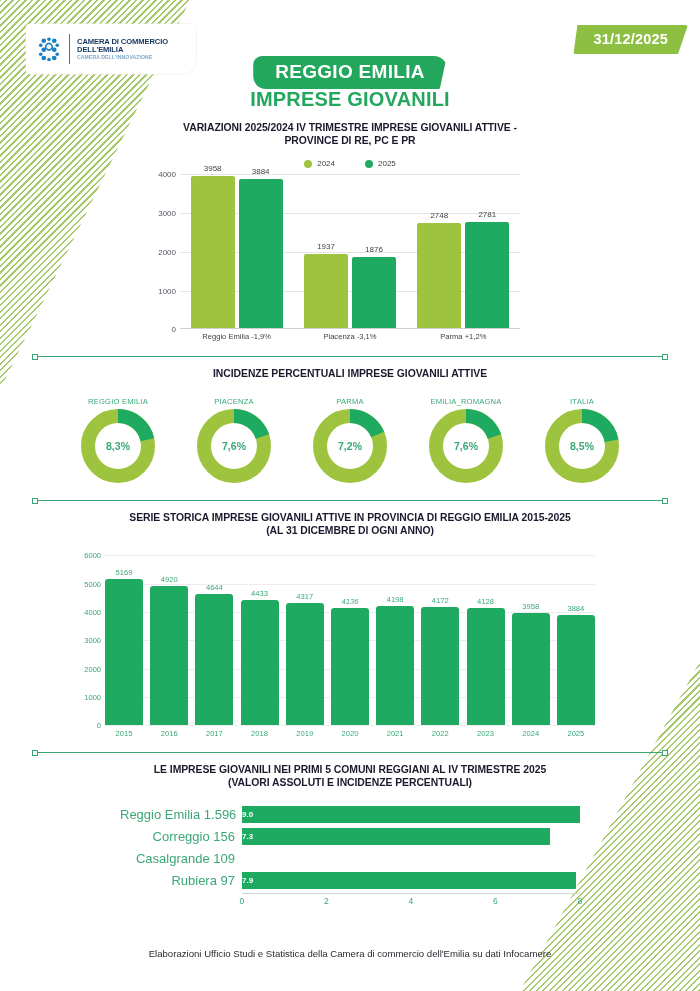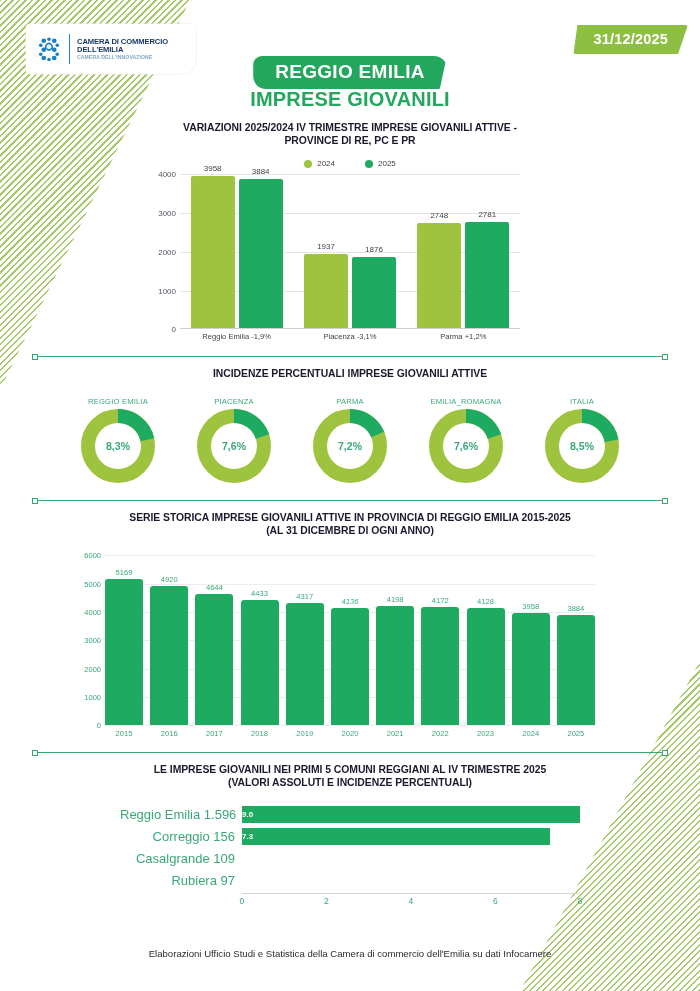--- a/index.html
+++ b/index.html
@@ -512,20 +512,25 @@
               <div class="c4-bar" style="width: 91.25%;">
                 <span class="val">7.3</span>
               </div>
             </div>
           </div>
           <div class="c4-row">
             <div class="c4-label">Casalgrande 109</div>
           </div>
           <div class="c4-row">
             <div class="c4-label">Rubiera 97</div>
+            <div class="c4-track">
+              <div class="c4-bar" style="width: 98.75%;">
+                <span class="val">7.9</span>
+              </div>
+            </div>
           </div>
         </div>
       <div class="c4-axis">
           <div class="c4-tick" style="left: 0%;">0</div>
           <div class="c4-tick" style="left: 25%;">2</div>
           <div class="c4-tick" style="left: 50%;">4</div>
           <div class="c4-tick" style="left: 75%;">6</div>
           <div class="c4-tick" style="left: 100%;">8</div>
         </div>
     </div>

